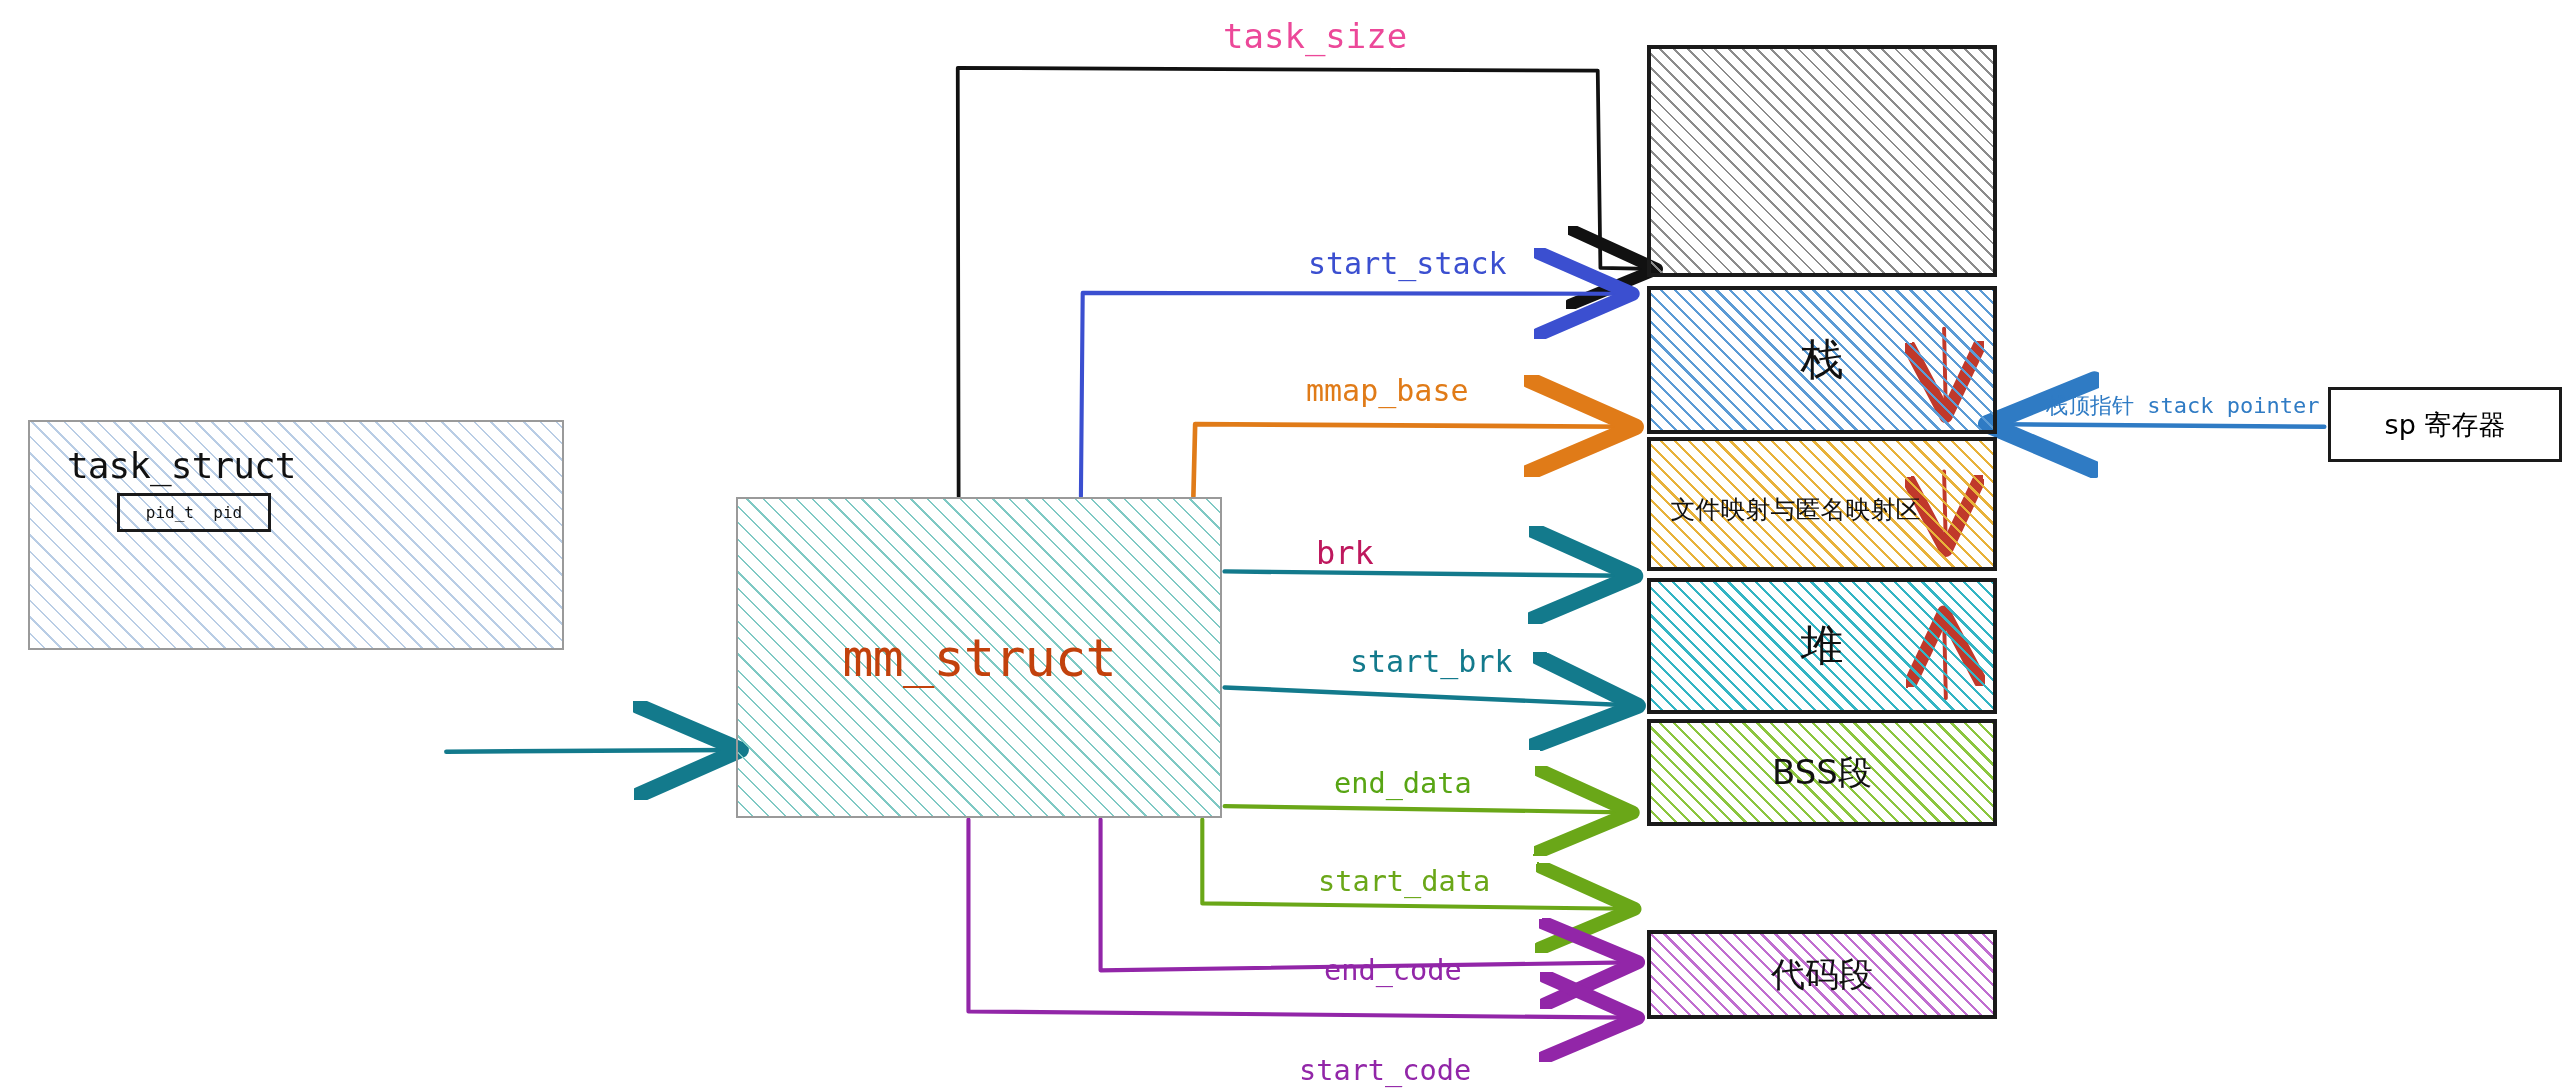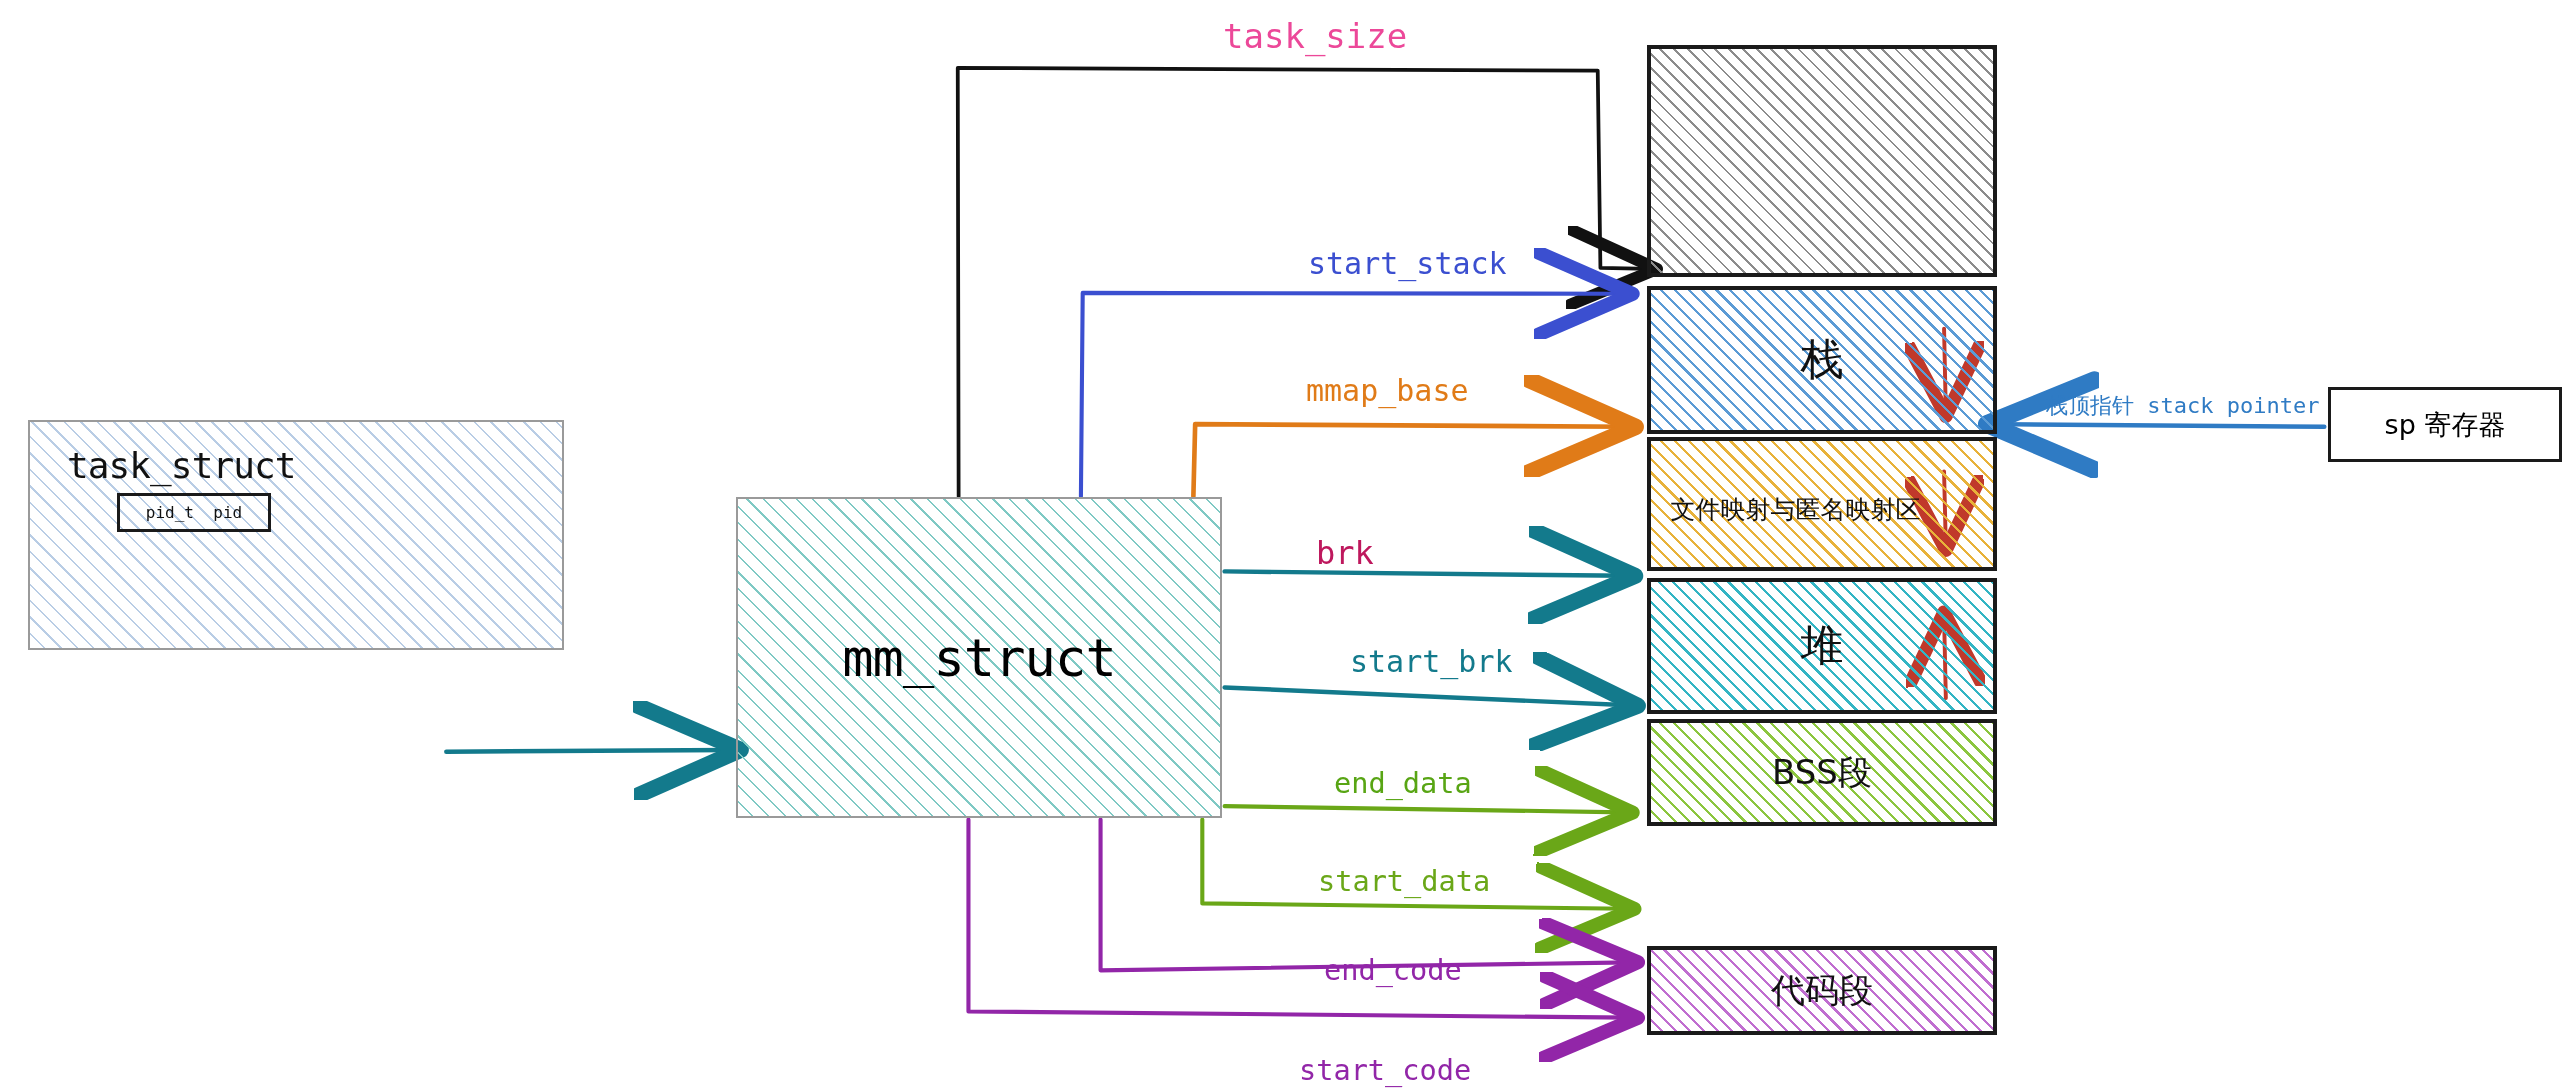--- a/index.html
+++ b/index.html
@@ -98,21 +98,21 @@
     width: 486px; height: 321px;
     box-sizing: border-box;
     border: 2.7px solid #9a9a9a;
     display: flex; align-items: center; justify-content: center;
     overflow: hidden;
   }
   #mm-struct-label {
     position: relative; z-index: 3;
     font-size: 52px;
     font-family: "DejaVu Sans Mono", monospace;
-    color: #000000;
+    color: #c2410c;
     letter-spacing: -0.9px;
   }
 
   
   #sp-register-box {
     position: absolute;
     left: 2328px; top: 387px;
     width: 234px; height: 75px;
     box-sizing: border-box;
     border: 3.6px solid #1a1a1a;
@@ -239,21 +239,21 @@
     <div class="hatch h-teal"></div>
     <span class="lbl" style="font-size:43px;">堆</span>
   </div>
 
   <div class="mbox" style="left:1647px; top:719px; width:350px; height:107px;">
     <div class="hatch h-green"></div>
     <span class="lbl" style="font-size:34px;">BSS段</span>
   </div>
 
 
-  <div class="mbox" style="left:1647px; top:930px; width:350px; height:89px;margin-top:16px;">
+  <div class="mbox" style="left:1647px; top:930px; width:350px; height:89px;">
     <div class="hatch h-purple"></div>
     <span class="lbl" style="font-size:34px;">代码段</span>
   </div>
 
   <div id="sp-register-box">
     <div class="hatch h-spblue"></div>
     <span class="lbl">sp 寄存器</span>
   </div>
   <div class="arrow-label" id="label-stack-pointer">栈顶指针 stack pointer</div>
 

